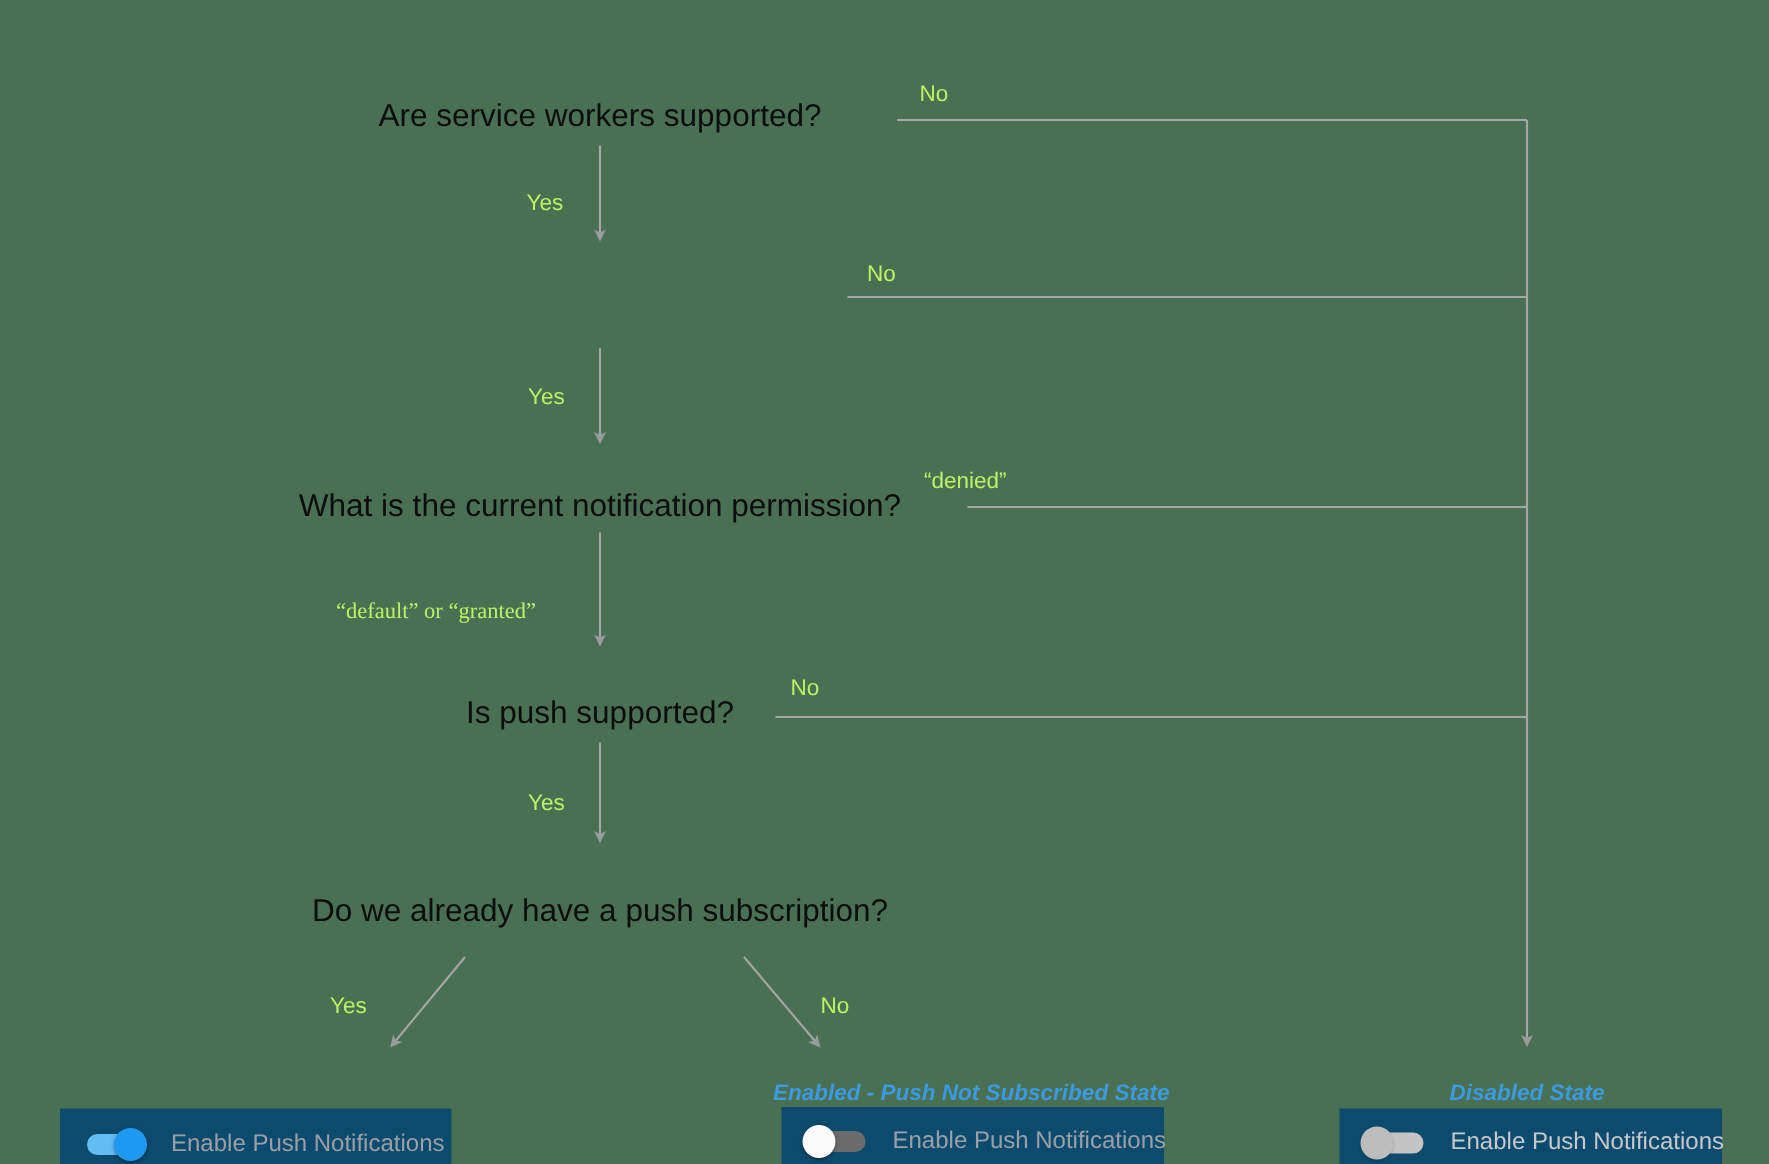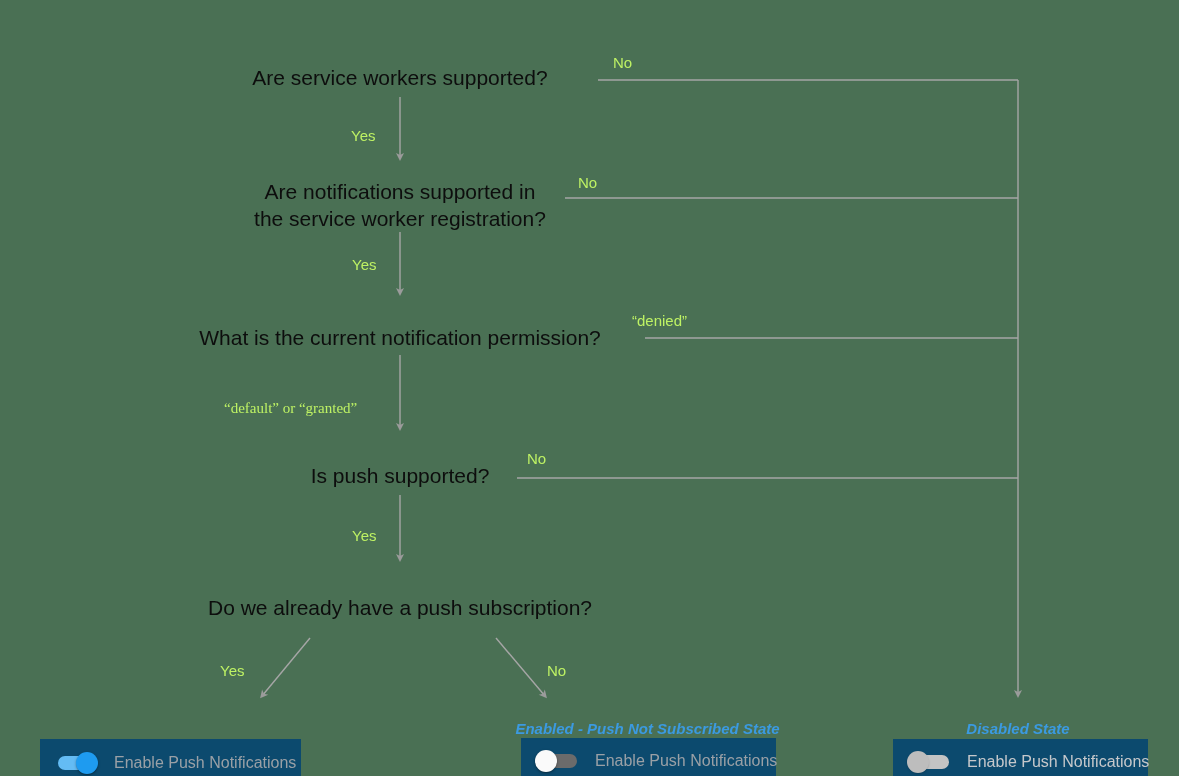--- a/index.html
+++ b/index.html
@@ -127,36 +127,34 @@
       <line x1="400" y1="323" x2="400" y2="396" marker-end="url(#ah)"></line>
       <line x1="400" y1="463" x2="400" y2="527" marker-end="url(#ah)"></line>
 
       <line x1="310" y1="606" x2="262" y2="664" marker-end="url(#ah)"></line>
       <line x1="496" y1="606" x2="545" y2="664" marker-end="url(#ah)"></line>
     </g>
   </svg>
 
   <div class="node" style="left:150px; top:32px; width:500px;">Are service workers supported?</div>
 
-  <div class="node" style="left:150px; top:146px; width:500px;">Are notifications supported in
-the service worker registration?</div>
 
   <div class="node" style="left:100px; top:292px; width:600px;">What is the current notification permission?</div>
 
   <div class="node" style="left:150px; top:430px; width:500px;">Is push supported?</div>
 
   <div class="node" style="left:130px; top:562px; width:540px;">Do we already have a push subscription?</div>
 
   <div class="edge-label" style="left:613px; top:22px;">No</div>
   <div class="edge-label" style="left:351px; top:95px;">Yes</div>
 
   <div class="edge-label" style="left:578px; top:142px;">No</div>
   <div class="edge-label" style="left:352px; top:224px;">Yes</div>
 
-  <div class="edge-label" style="left:632px; top:280px;">“denied”</div>
+  <div class="edge-label" style="left:616px; top:280px;">“denied”</div>
   <div class="edge-label" style="left:224px; top:367px;font-family:Liberation Serif, serif;">“default” or “granted”</div>
 
   <div class="edge-label" style="left:527px; top:418px;">No</div>
   <div class="edge-label" style="left:352px; top:495px;">Yes</div>
 
   <div class="edge-label" style="left:220px; top:630px;">Yes</div>
   <div class="edge-label" style="left:547px; top:630px;">No</div>
 
   <div class="toggle-card" style="left:40px; top:707px; width:261px; height:48px;">
     <div class="switch on">

